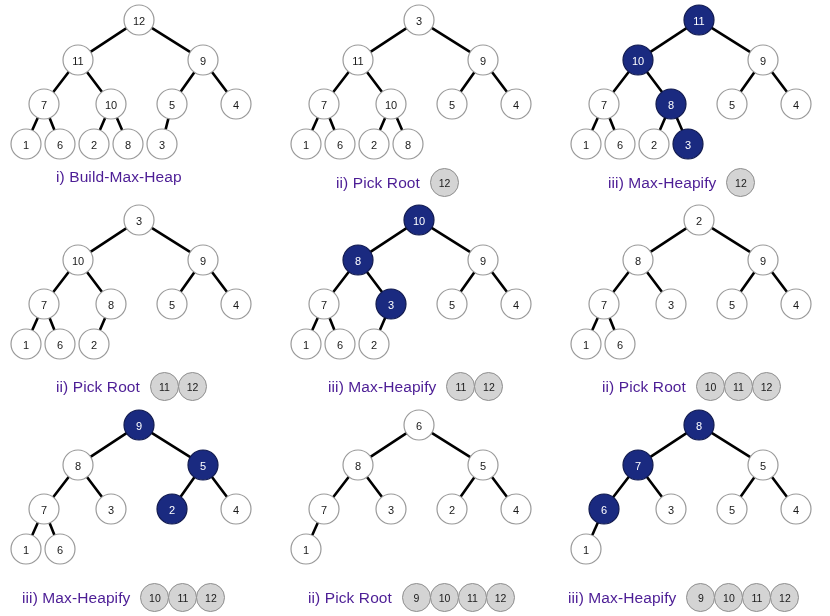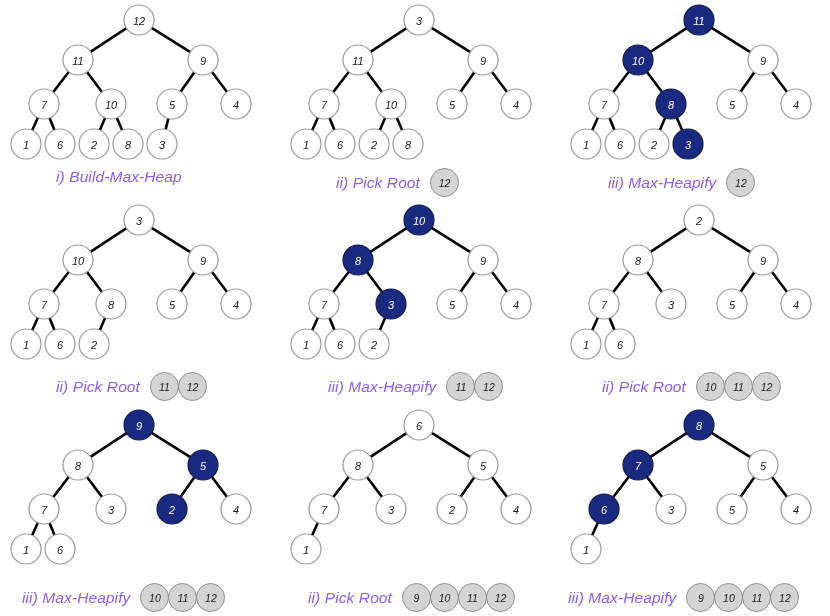--- a/index.html
+++ b/index.html
@@ -18,21 +18,20 @@
   #grid {
     display: grid;
     grid-template-columns: 280px 280px 270px;
     grid-template-rows: 200px 205px 211px;
     width: 830px;
     height: 616px;
   }
   .panel {
     position: relative;
     overflow: hidden;
-    font-style: italic;
   }
   .tree-svg {
     position: absolute;
     left: 0;
     top: 0;
   }
   .edge {
     stroke: #000000;
     stroke-width: 2.6;
     stroke-linecap: round;
@@ -59,21 +58,21 @@
   }
   .caption-row {
     position: absolute;
     left: 0;
     display: flex;
     align-items: center;
     white-space: nowrap;
   }
   .caption-text {
     font-size: 15.5px;
-    color: #8b5cf6;
+    color: #4c1d95;
     letter-spacing: 0.1px;
   }
   .sorted-list {
     display: flex;
     align-items: center;
     margin-left: 10px;
   }
   .sorted-chip {
     width: 29px;
     height: 29px;

